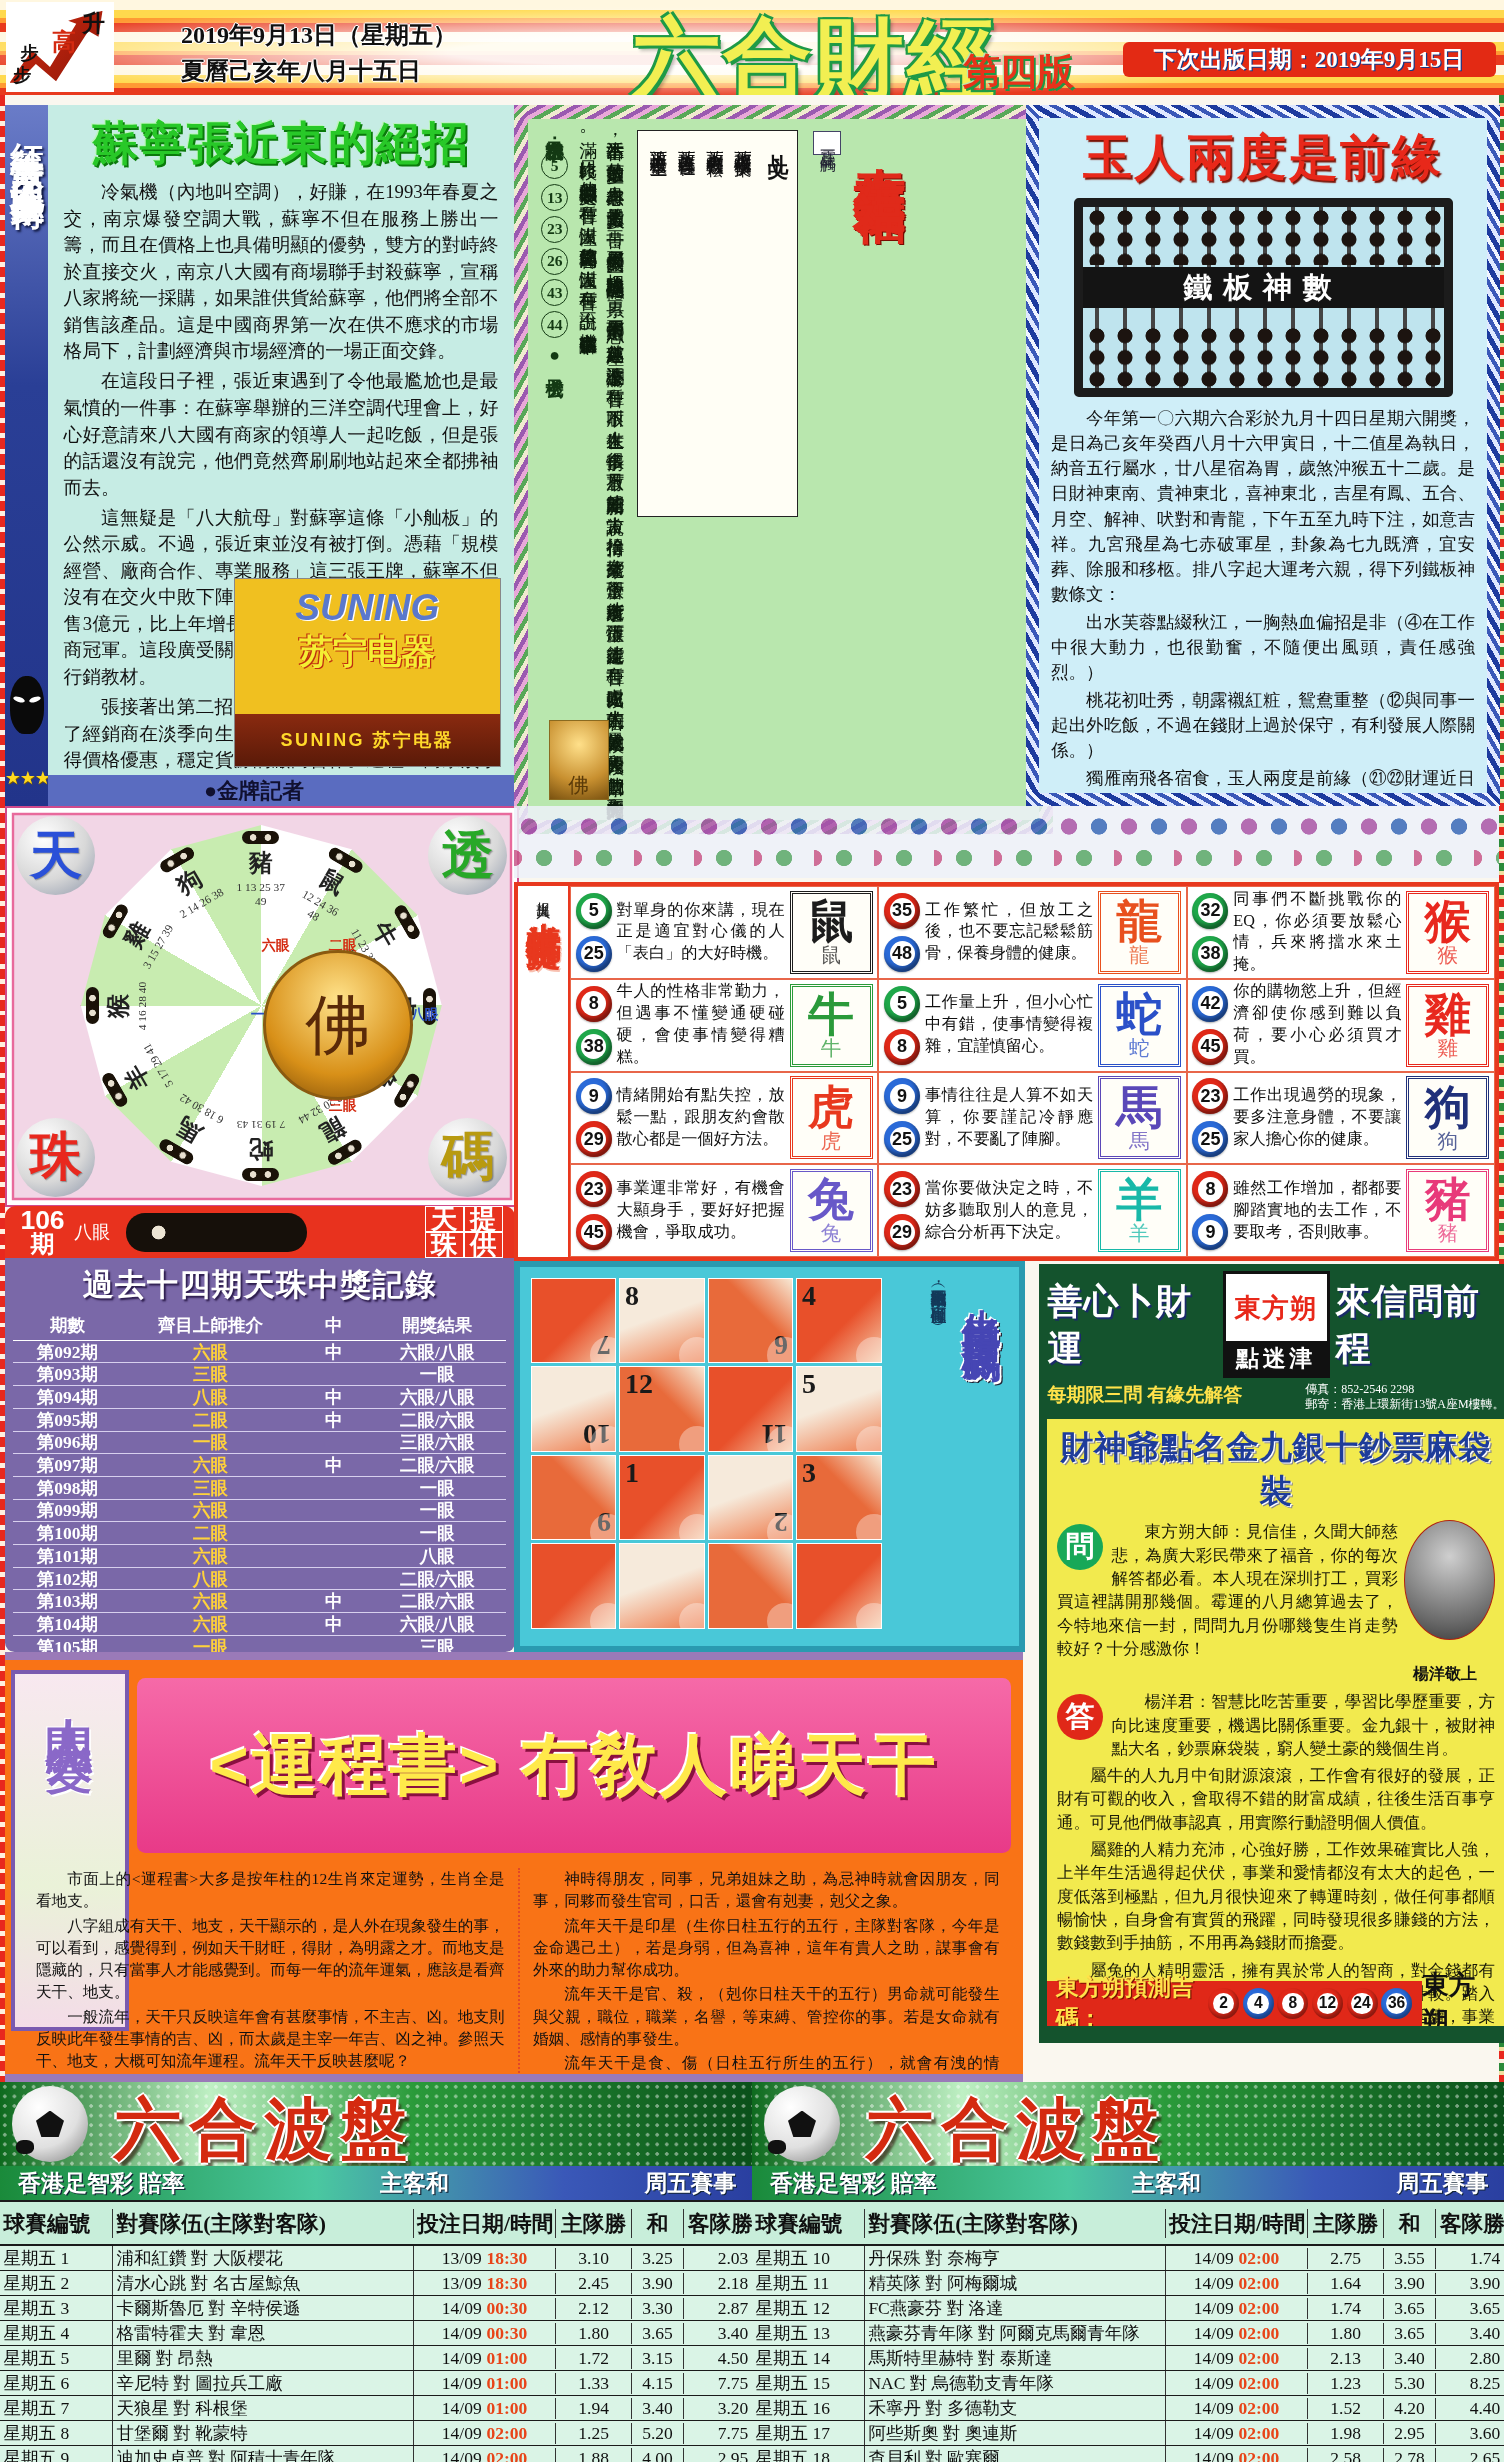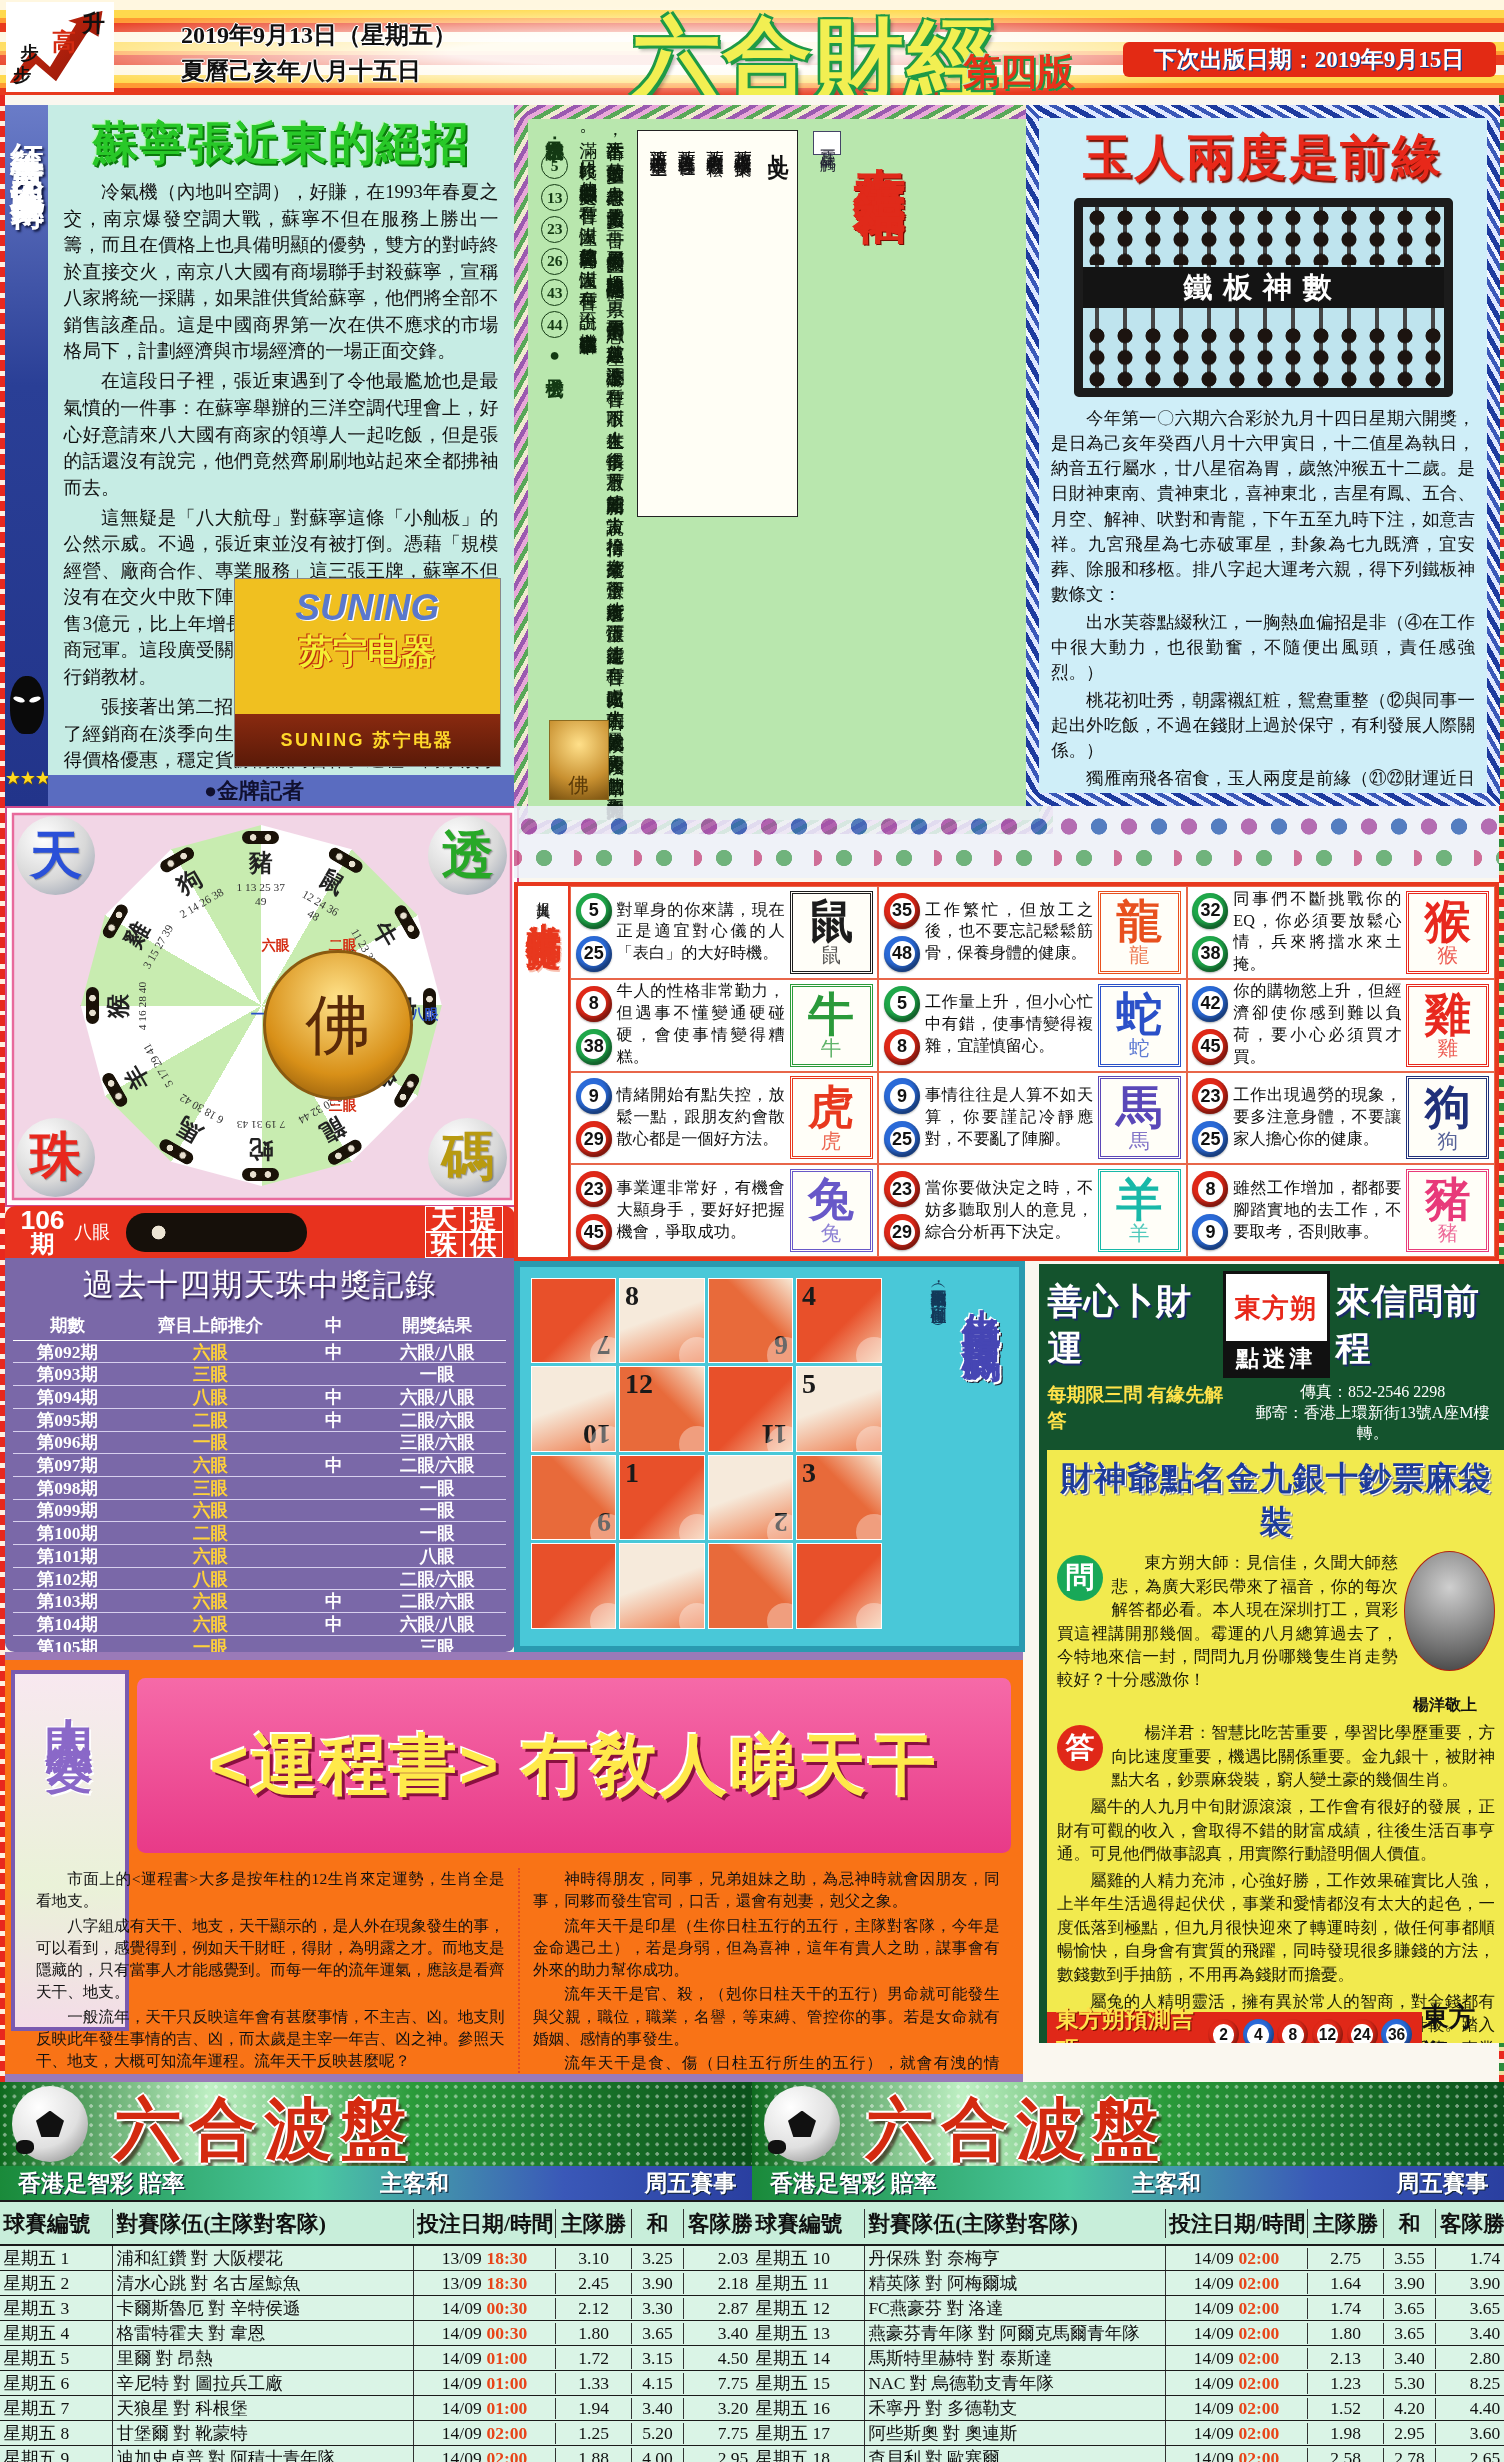--- a/index.html
+++ b/index.html
@@ -140,21 +140,21 @@
   #dzistrip .issue{margin-left:15.6px;color:#fff;font-weight:bold;line-height:.95;text-align:center;}
   #dzistrip .issue .n{font-size:26.5px;display:block;font-family:"Liberation Sans","DejaVu Sans",sans-serif;}
   #dzistrip .issue .q{font-size:24px;display:block;}
   #dzistrip .eyetag{margin-left:9.6px;color:#fff;font-size:18px;}
   #dzistrip .bead{margin-left:15.6px;width:181px;height:39px;border-radius:19px;background:#16100a;
     background-image:radial-gradient(circle at 18% 50%,#ece4d4 6.6px,#16100a 7.2px),radial-gradient(circle at 50% 50%,#ece4d4 6.6px,#16100a 7.2px),radial-gradient(circle at 82% 50%,#ece4d4 6.6px,#16100a 7.2px);}
   #dzistrip .prov{margin-left:auto;margin-right:12px;display:grid;grid-template-columns:39px 39px;}
   #dzistrip .prov span{border:1.2px solid #fff;color:#fff;font-size:26.5px;font-weight:bold;display:flex;align-items:center;justify-content:center;height:24px;}
   #dzitable{position:absolute;left:4.8px;top:1258px;width:510px;height:394px;background:#7a68a8;border-radius:0 0 9.6px 9.6px;
     padding:4.8px 8.4px;box-sizing:border-box;overflow:hidden;}
-  #dzitable h2{margin:1.2px 0 4.8px;text-align:center;color:#fff;font-size:31px;font-weight:normal;letter-spacing:1.2px;
+  #dzitable h2{margin:1.2px 0 4.8px;text-align:center;color:#fff;font-size:31px;font-weight:bold;letter-spacing:1.2px;
     text-shadow:1.8px 1.8px 1.8px #2a1a4a;}
   .drow{display:flex;align-items:center;border-bottom:1.2px solid #d8d0ee;height:21.7px;}
   .drow.head{height:29px;border-bottom:1.8px solid #fff;font-size:23px;}
   .drow span{color:#fff;font-size:17.5px;font-weight:bold;text-align:center;}
   .dc1{width:22%;} .dc2{width:36%;color:#ffd23a !important;} .dc3{width:14%;} .dc4{width:28%;}
   .drow.head span{color:#fff !important;}
 
   
   #puzzle{position:absolute;left:514px;top:1261px;width:511px;height:391px;background:#49c8d8;
     border:6px solid #2a9ab0;box-sizing:border-box;display:flex;padding:10.8px;gap:8.4px;overflow:hidden;}
@@ -175,21 +175,21 @@
   #dongfang{position:absolute;left:1026px;top:1264px;width:474px;height:779px;background:#14532d;
     padding:7.2px 8.4px;box-sizing:border-box;overflow:hidden;margin-left:13px;}
   #dfbanner{display:flex;align-items:center;gap:6px;}
   #dfbanner .side{color:#fff;font-size:35px;font-weight:bold;letter-spacing:1.2px;
     font-family:"Liberation Sans","DejaVu Sans",sans-serif;text-shadow:1.8px 1.8px 0 #1a2a6a;}
   #dfcentre{width:101px;height:101px;border:3.6px solid #111;background:#fff;flex:0 0 auto;display:flex;flex-direction:column;}
   #dfcentre .t{flex:1;display:flex;align-items:center;justify-content:center;color:#e8281a;font-size:26.5px;font-weight:bold;letter-spacing:1.2px;}
   #dfcentre .b{height:34px;background:#111;color:#fff;display:flex;align-items:center;justify-content:center;font-size:23px;font-weight:bold;letter-spacing:3.6px;}
   #dfsub{display:flex;margin-top:3.6px;align-items:flex-start;}
   #dfsub .l{color:#ffe24a;font-size:19px;font-weight:bold;}
-  #dfsub .r{margin-left:auto;color:#fff;font-size:16px;line-height:1.3;text-align:center;}
+  #dfsub .r{margin-left:auto;color:#fff;font-size:12px;line-height:1.3;text-align:left;}
   #dfyellow{background:#f2ea4e;margin-top:6px;height:607px;padding:7.2px 9.6px;box-sizing:border-box;position:relative;overflow:hidden;}
   #dfyellow h2{margin:0 0 6px;text-align:center;color:#1e3c9a;font-size:32.5px;font-weight:bold;letter-spacing:0.6px;
     font-family:"Liberation Sans","DejaVu Sans",sans-serif;text-shadow:1.2px 1.2px 0 #fff,2.4px 2.4px 0 #888;}
   .qa-circle{float:left;width:46px;height:46px;border-radius:50%;color:#fff;display:flex;align-items:center;justify-content:center;
     font-size:29px;font-weight:bold;margin:3.6px 8.4px 3.6px 0;}
   #qcirc{background:#18a858;} #acirc{background:#e02818;}
   #portrait{float:right;width:89px;height:118px;border:1.8px solid #b02010;border-radius:50%;
     background:radial-gradient(circle at 50% 30%,#cfcfcf,#6a6a6a 70%,#3a3a3a);margin:0 0 4.8px 6px;}
   #dfyellow .qtext,#dfyellow .atext{font-size:16.5px;line-height:1.42;text-align:justify;color:#1a1a08;}
   #dfyellow .qtext p,#dfyellow .atext p{margin:0 0 3.6px;text-indent:2em;}

